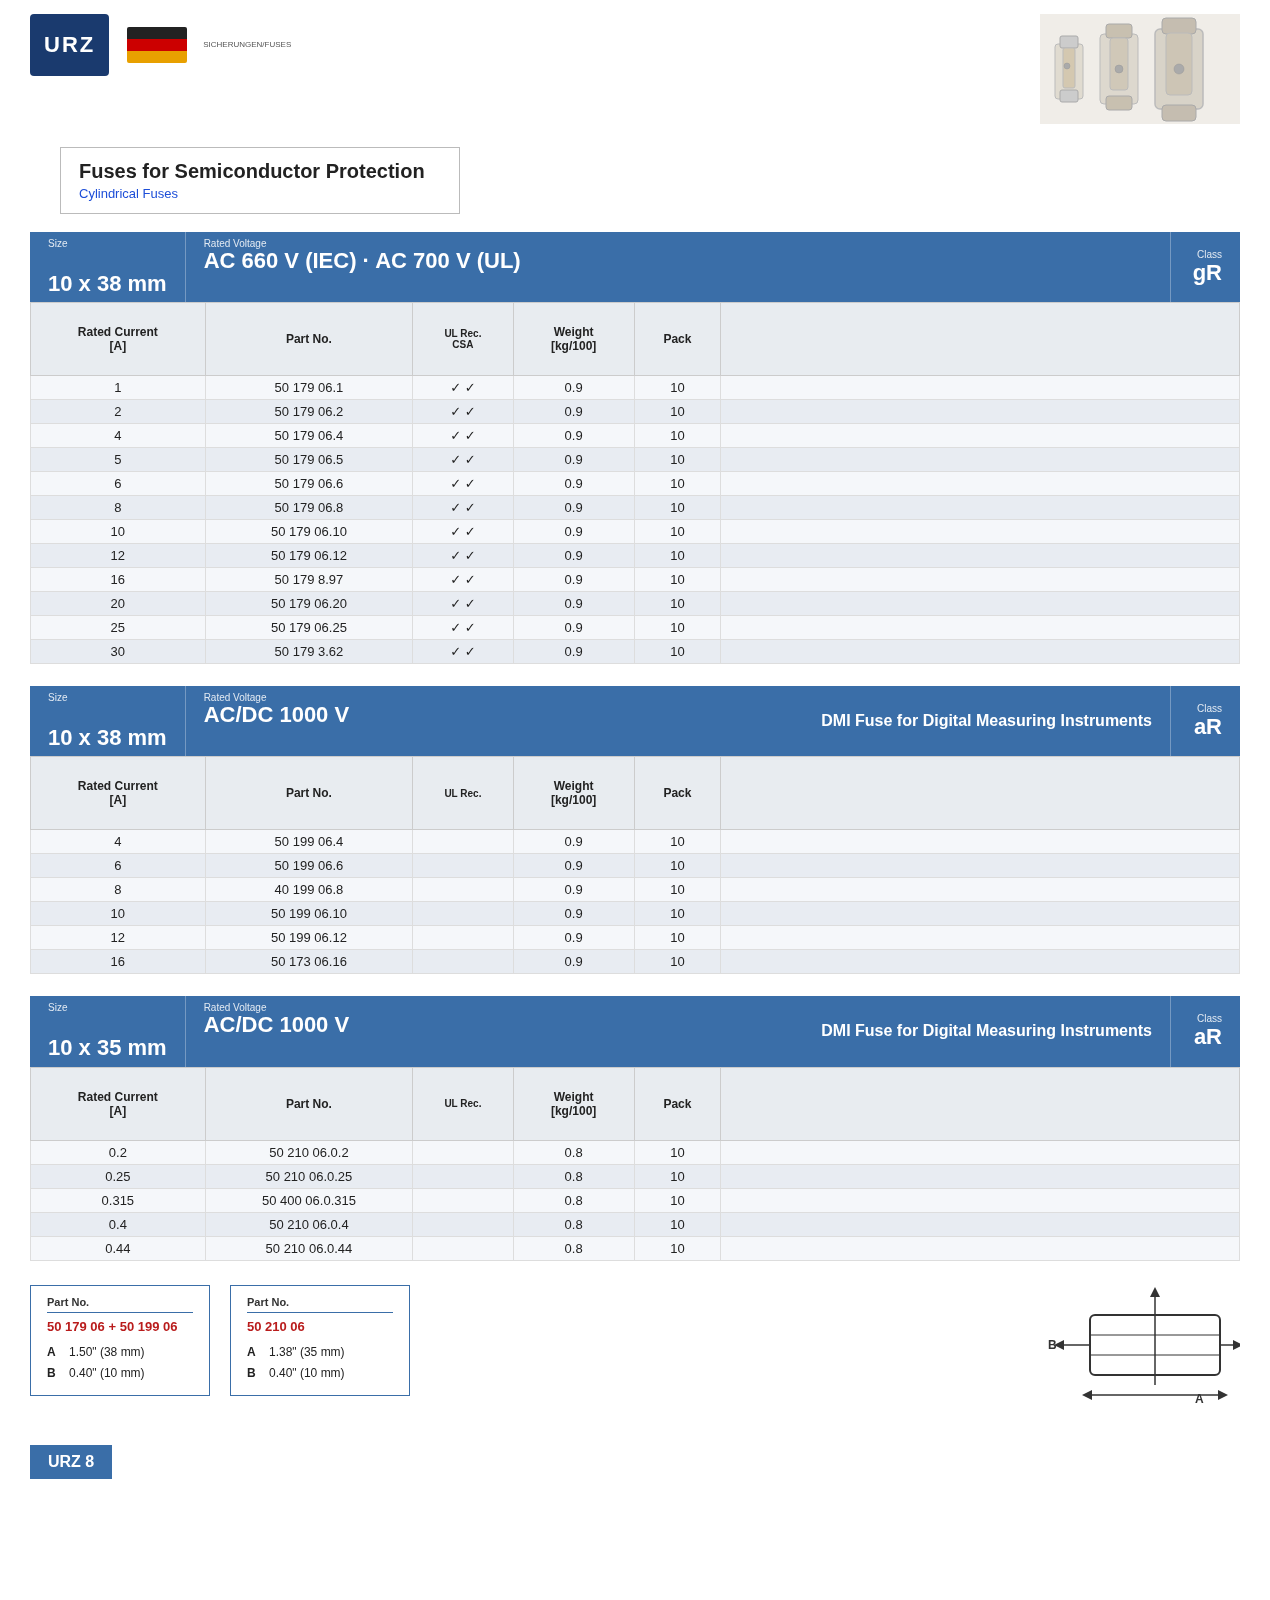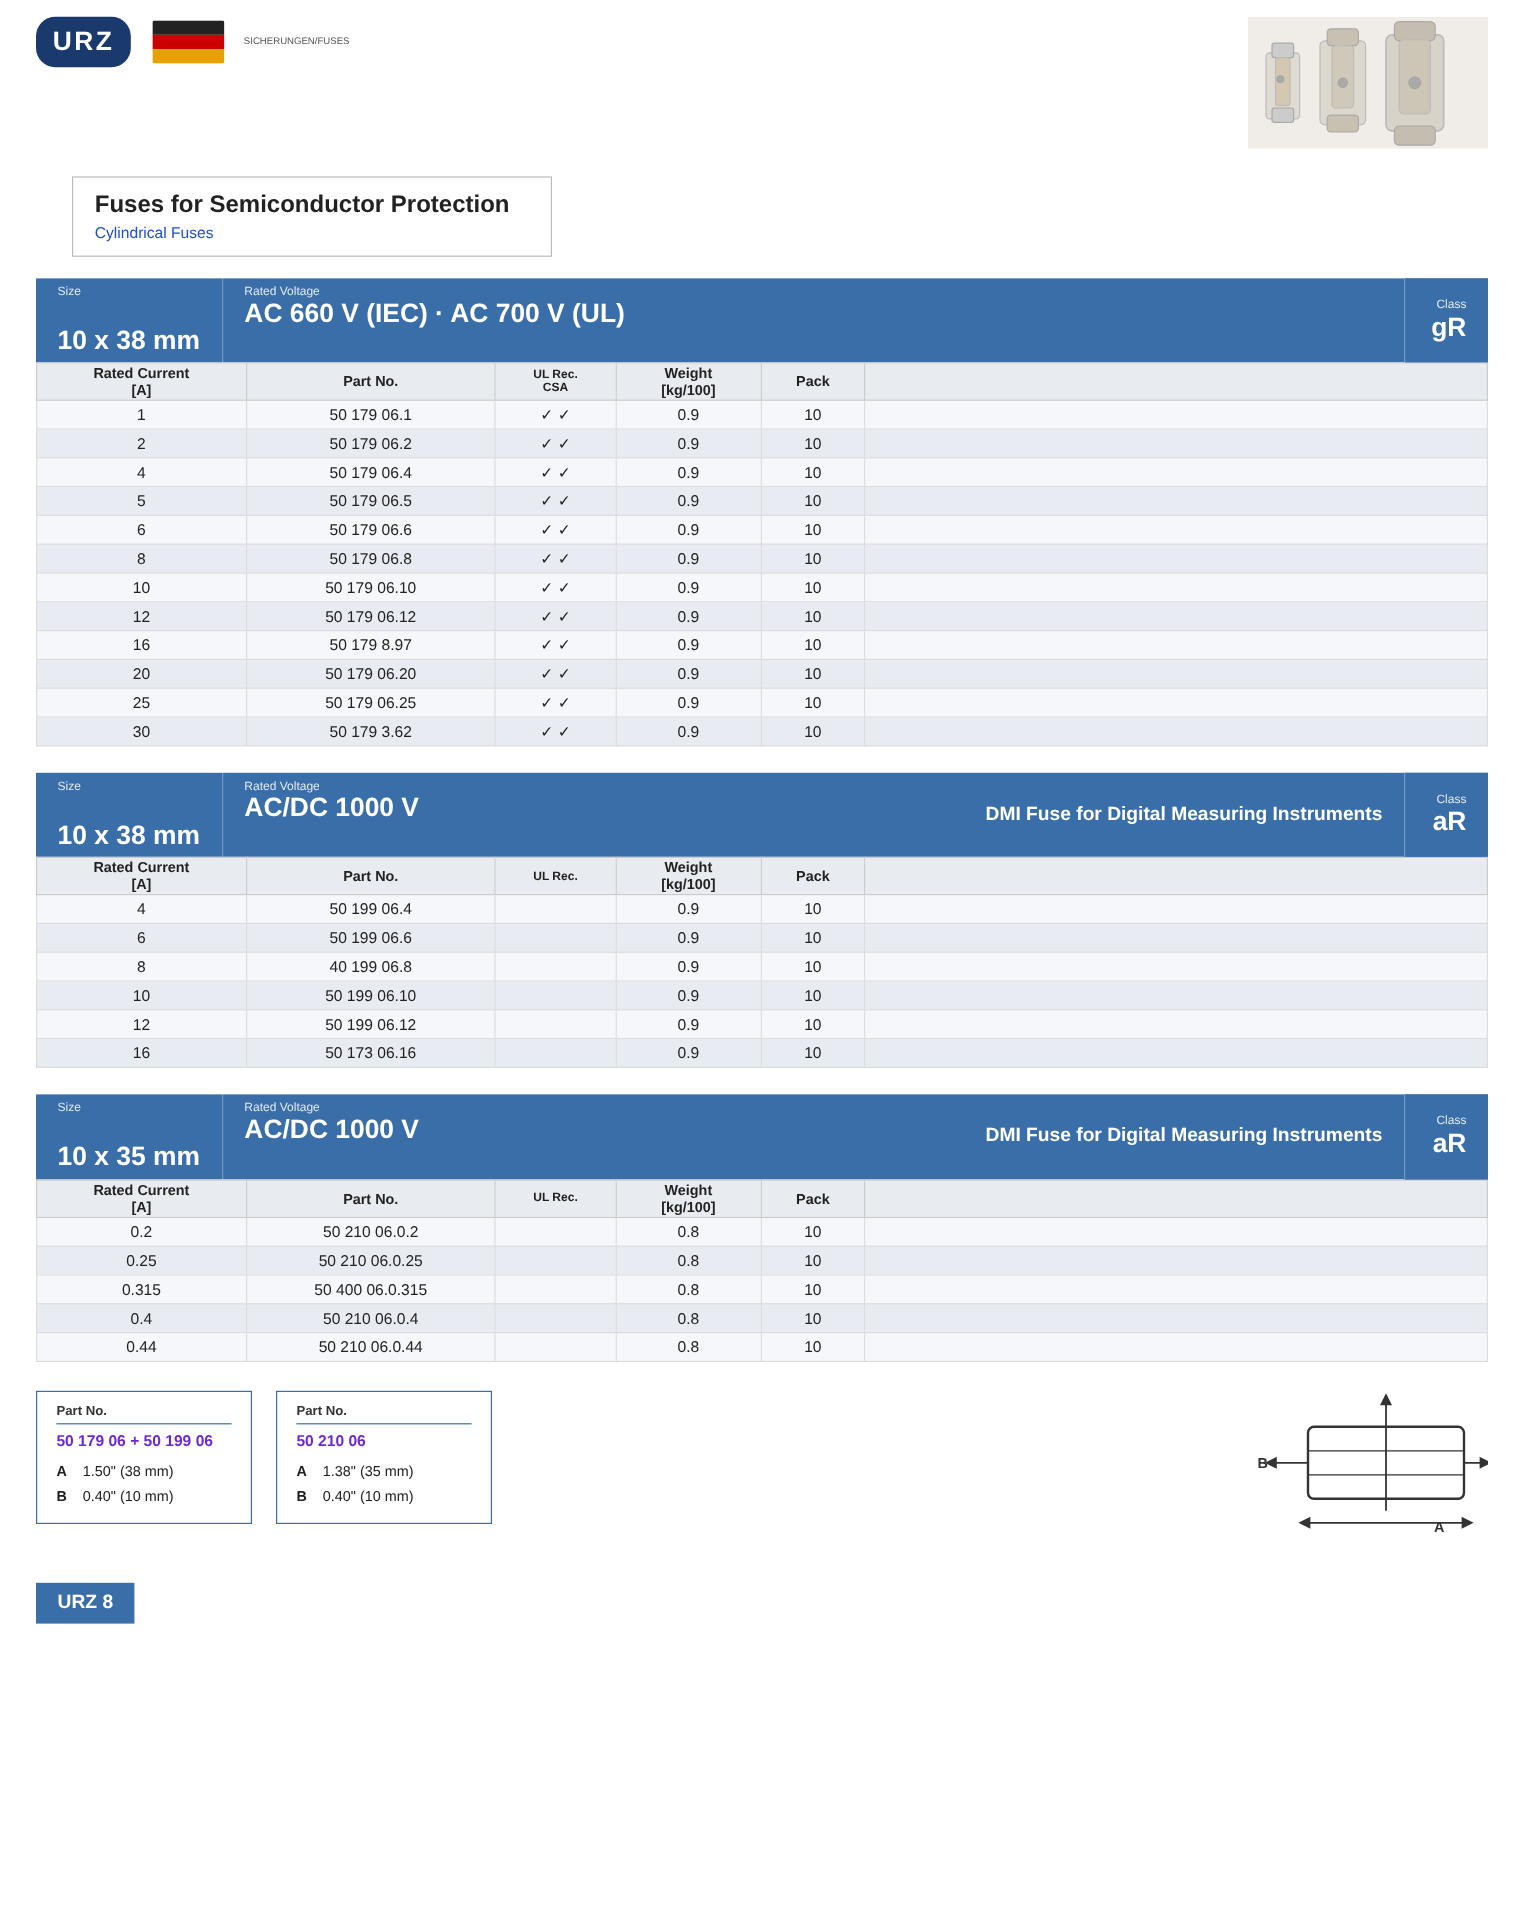--- a/index.html
+++ b/index.html
@@ -9,22 +9,22 @@
       width: 1270px;
       min-height: 1600px;
       color: #222;
       font-size: 13px;
     }
     .logo-urz {
       background: #1a3a6e;
       color: #fff;
       font-weight: 900;
       font-size: 22px;
-      padding: 8px 14px;
-      border-radius: 16px;
+      padding: 18px 14px;
+      border-radius: 4px;
       letter-spacing: 2px;
       margin-right: 10px;
     }
     .logo-flag {
       width: 60px;
       height: 36px;
       display: flex;
       flex-direction: column;
       overflow: hidden;
       border-radius: 2px;
@@ -130,21 +130,21 @@
 
     
     .product-table {
       width: 100%;
       border-collapse: collapse;
       font-size: 13px;
     }
     .product-table th {
       background: #e8ecf0;
       font-weight: 700;
-      padding: 1px 10px;
+      padding: 22px 10px;
       border: 1px solid #ccc;
       text-align: center;
       font-size: 12px;
     }
     .product-table td {
       padding: 4px 10px;
       border: 1px solid #ddd;
       text-align: center;
     }
     .product-table tr:nth-child(odd) td { background: #f5f7fa; }
@@ -177,21 +177,21 @@
       font-size: 11px;
       font-weight: 700;
       color: #333;
       border-bottom: 1px solid #3a6ea8;
       padding-bottom: 4px;
       margin-bottom: 6px;
     }
     .info-box-partnumber {
       font-size: 13px;
       font-weight: 700;
-      color: #6d28d9;
+      color: #b91c1c;
     }
     .info-box-dims {
       margin-top: 8px;
       font-size: 12px;
       line-height: 1.8;
     }
     .dim-row { display: flex; gap: 8px; }
     .dim-label { font-weight: 700; min-width: 14px; }
 
     

